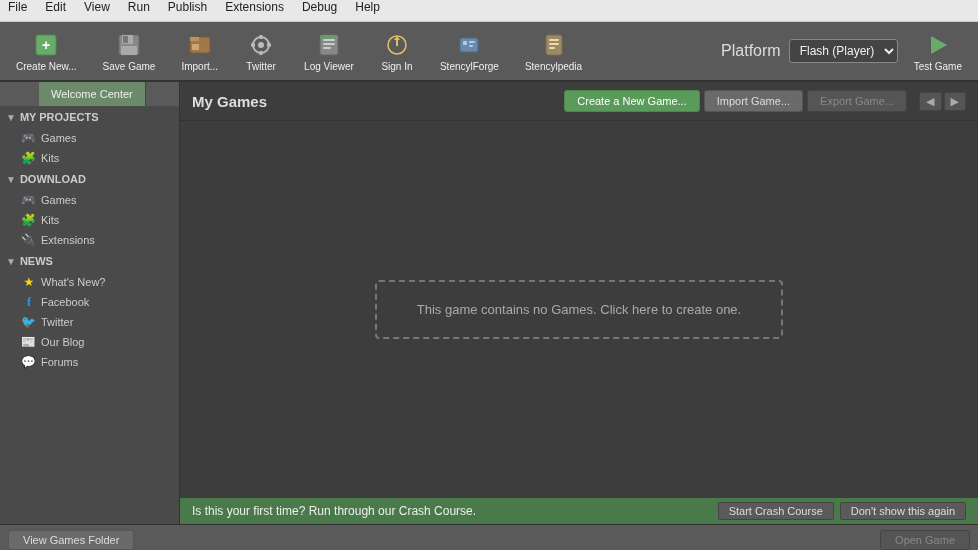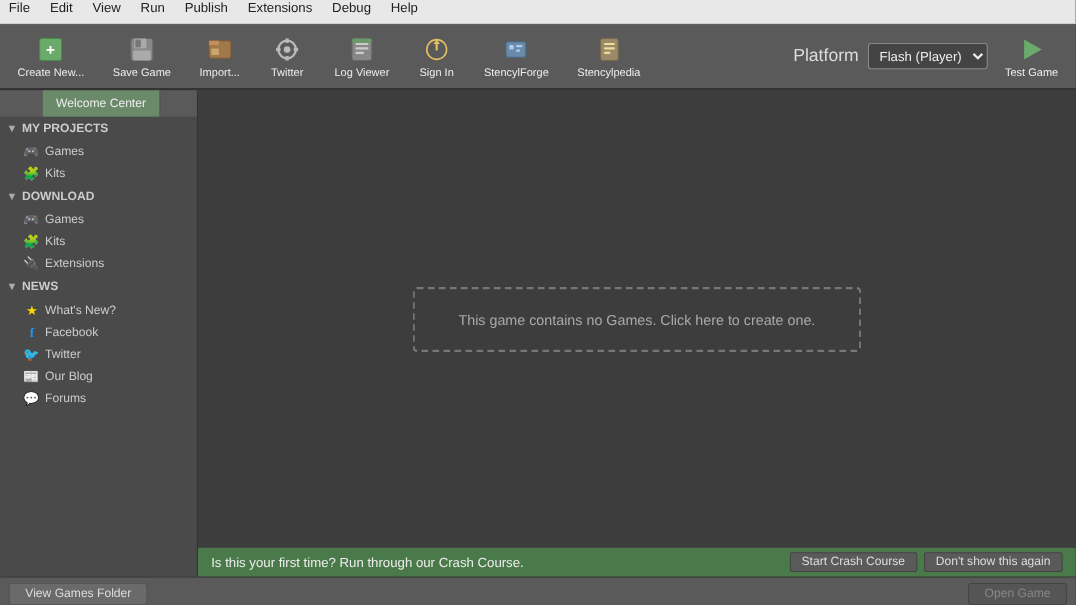--- a/index.html
+++ b/index.html
@@ -471,20 +471,32 @@
       <span class="item-icon icon-orange">📰</span>
       <span>Our Blog</span>
     </div>
     <div class="sidebar-item">
       <span class="item-icon icon-yellow">💬</span>
       <span>Forums</span>
     </div>
   </div>
 
   <div id="content-area">
+    <div id="content-header">
+      <span class="content-title">My Games</span>
+      <div class="header-buttons">
+        <button class="btn-green">Create a New Game...</button>
+        <button class="btn-gray">Import Game...</button>
+        <button class="btn-disabled">Export Game...</button>
+        <div class="nav-arrows">
+          <button class="nav-arrow">◀</button>
+          <button class="nav-arrow">▶</button>
+        </div>
+      </div>
+    </div>
     <div id="content-body">
       <div class="empty-placeholder">This game contains no Games. Click here to create one.</div>
     </div>
 
     <div id="bottom-banner">
       <span class="banner-text">Is this your first time? Run through our Crash Course.</span>
       <div class="banner-buttons">
         <button class="banner-btn">Start Crash Course</button>
         <button class="banner-btn">Don't show this again</button>
       </div>

